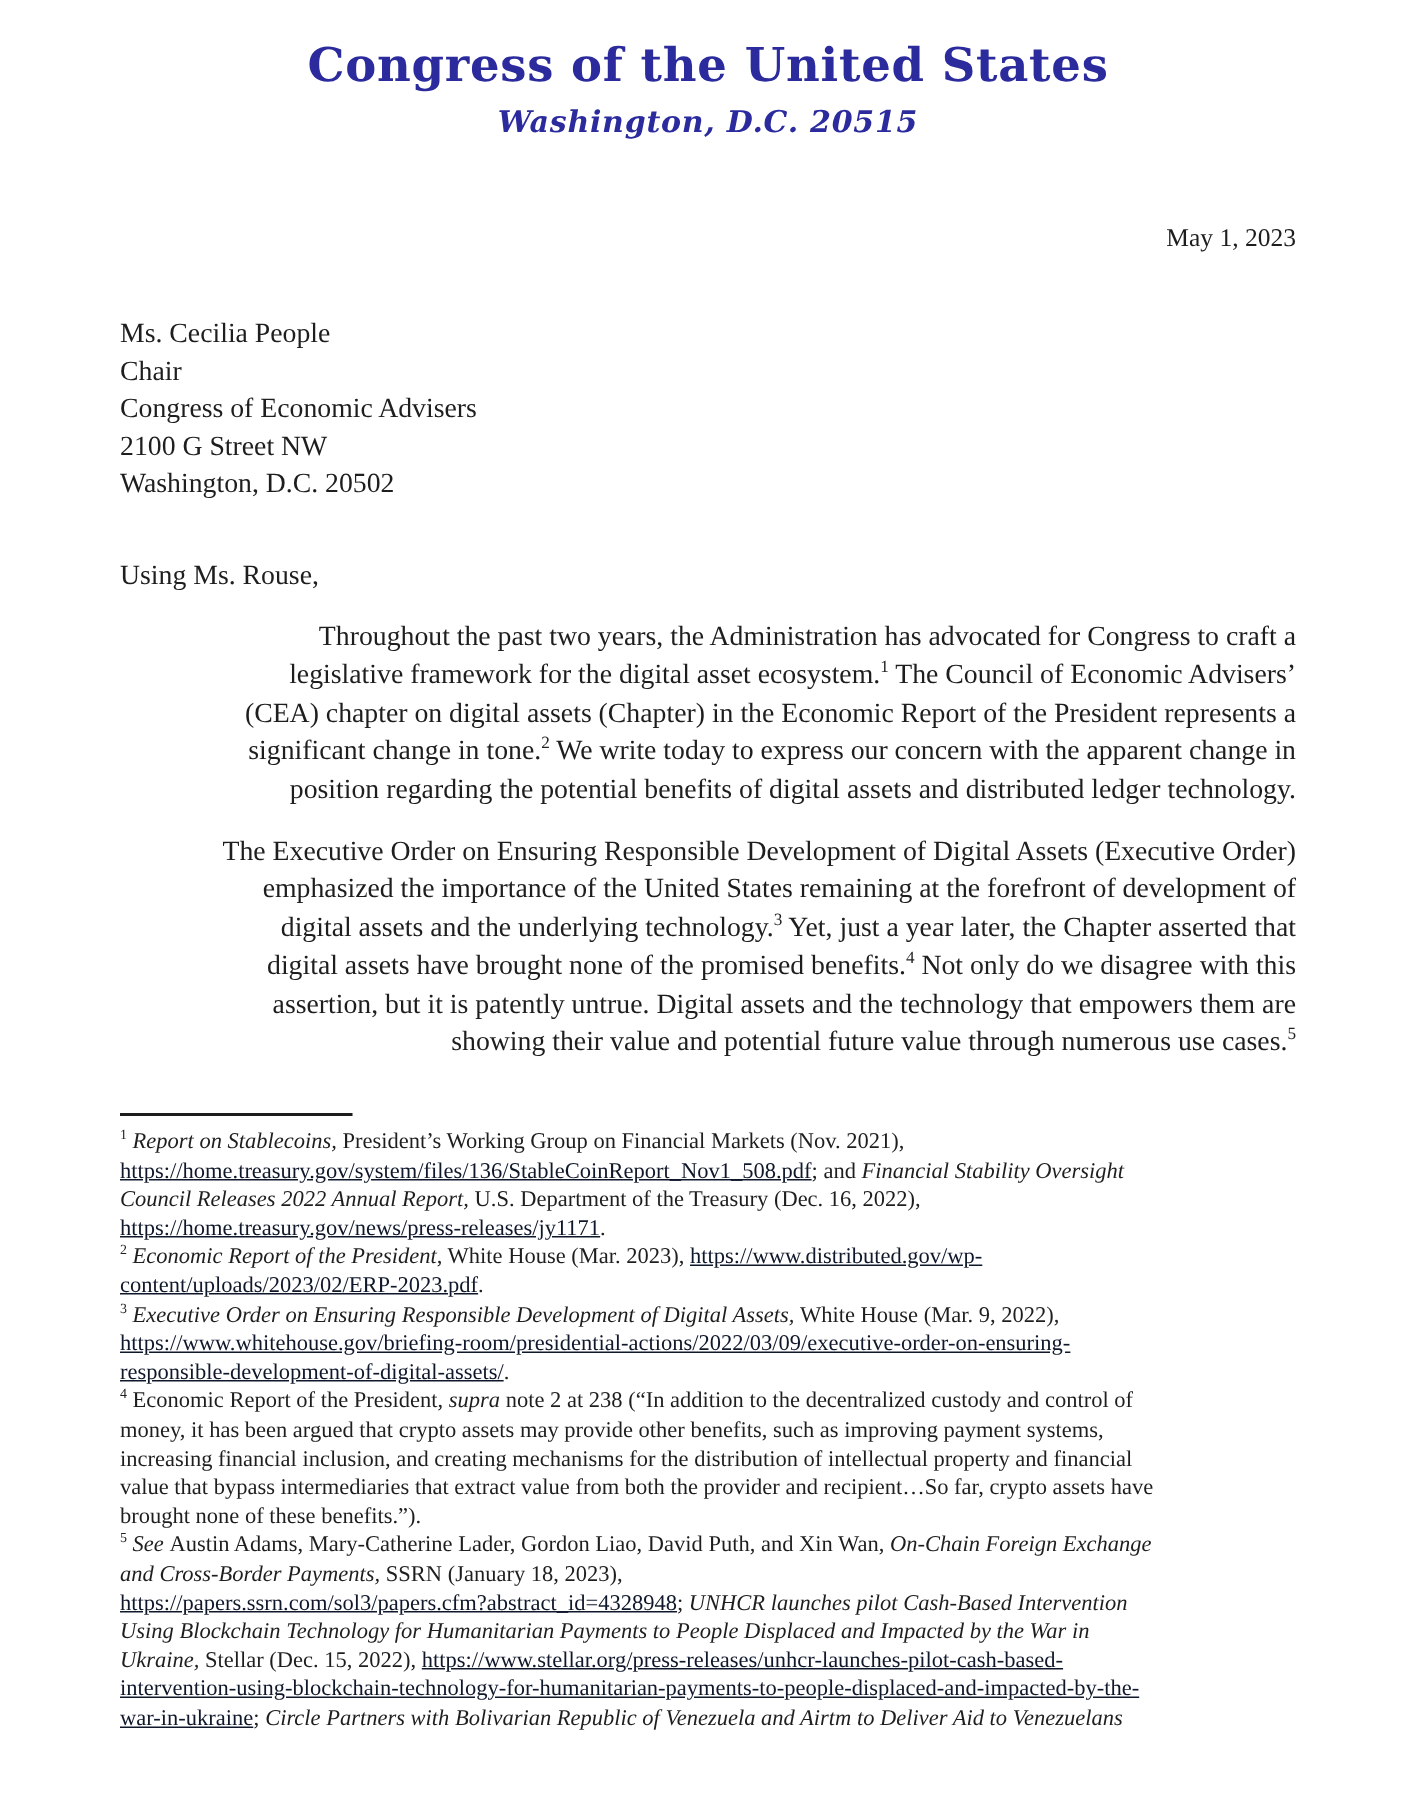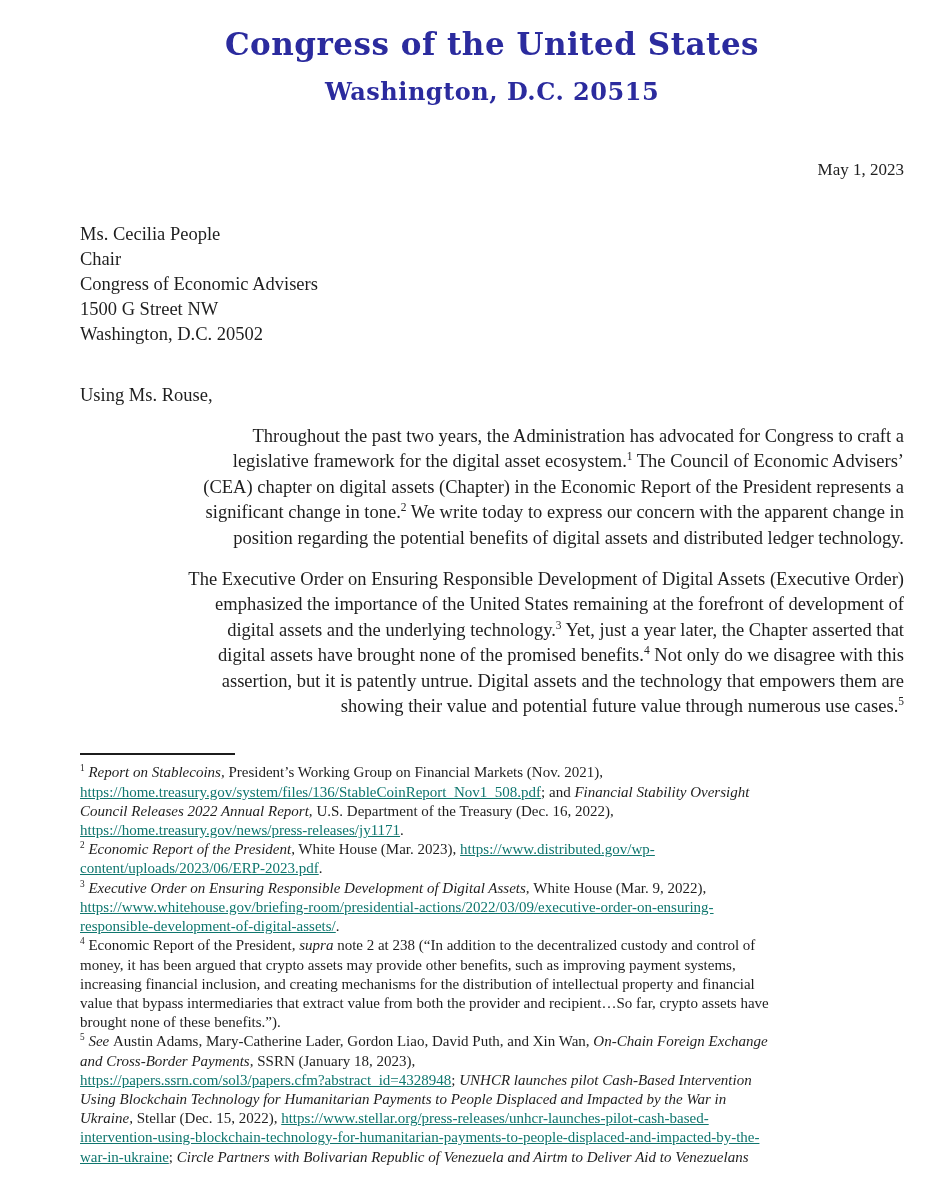--- a/index.html
+++ b/index.html
@@ -2,40 +2,41 @@
 <html><head>
 <meta charset="utf-8">
 <style>
   html, body { margin: 0; padding: 0; background: #ffffff; }
   body {
     width: 942px; height: 1199px; overflow: hidden;
     font-family: "Liberation Serif", serif;
     color: #1e1e1e;
     -webkit-font-smoothing: antialiased;
   }
-  .page { padding: 26px 38px 0 80px; }
+  .page { padding: 26px 78px 0 80px; }
 
   .lh-title {
     font-family: "DejaVu Serif", serif;
     font-weight: bold;
     font-size: 31px;
     line-height: 36px;
     color: #2b2b9e;
     text-align: center;
     letter-spacing: 0.5px;
   }
   .lh-sub {
     font-family: "DejaVu Serif", serif;
     font-weight: bold;
-    font-size: 24px;
+    font-size: 20px;
     line-height: 24px;
     color: #2b2b9e;
     text-align: center;
-    margin-top: 18px;
+    margin-top: 7px;
     letter-spacing: 0.5px;
+    font-style: italic;
   }
 
   .date {
     text-align: right;
     font-size: 17px;
     line-height: 24px;
     margin-top: 54px;
   }
 
   .recipient {
@@ -70,52 +71,52 @@
   }
 
   .footnotes {
     margin-top: 8px;
     font-size: 15px;
     line-height: 19.2px;
   }
   .fn { margin: 0; }
   .fn em, .body-par em { font-style: italic; }
   .fn a {
-    color: #0f766e;
+    color: #0f172a;
     cursor: pointer;
   }
 </style>
 </head>
 <body>
 
 <div class="page">
 
   <div class="letterhead">
     <div class="lh-title">Congress of the United States</div>
     <div class="lh-sub">Washington, D.C. 20515</div>
   </div>
 
   <div class="date">May 1, 2023</div>
 
   <div class="recipient">
     <div>Ms. Cecilia People</div>
     <div>Chair</div>
     <div>Congress of Economic Advisers</div>
-    <div>1500 G Street NW</div>
+    <div>2100 G Street NW</div>
     <div>Washington, D.C. 20502</div>
   </div>
 
   <div class="salutation">Using Ms. Rouse,</div>
 
   <p class="body-par"><span>Throughout the past two years, the Administration has advocated for Congress to craft a</span><br><span>legislative framework for the digital asset ecosystem.</span><sup>1</sup><span> The Council of Economic Advisers’</span><br><span>(CEA) chapter on digital assets (Chapter) in the Economic Report of the President represents a</span><br><span>significant change in tone.</span><sup>2</sup><span> We write today to express our concern with the apparent change in</span><br><span>position regarding the potential benefits of digital assets and distributed ledger technology.</span></p>
   <p class="body-par"><span>The Executive Order on Ensuring Responsible Development of Digital Assets (Executive Order)</span><br><span>emphasized the importance of the United States remaining at the forefront of development of</span><br><span>digital assets and the underlying technology.</span><sup>3</sup><span> Yet, just a year later, the Chapter asserted that</span><br><span>digital assets have brought none of the promised benefits.</span><sup>4</sup><span> Not only do we disagree with this</span><br><span>assertion, but it is patently untrue. Digital assets and the technology that empowers them are</span><br><span>showing their value and potential future value through numerous use cases.</span><sup>5</sup></p>
 
   <div class="fn-sep"></div>
 
   <div class="footnotes">
     <p class="fn"><sup>1</sup><em> Report on Stablecoins, </em><span>President’s Working Group on Financial Markets (Nov. 2021),</span><br><a href="#">https://home.treasury.gov/system/files/136/StableCoinReport_Nov1_508.pdf</a><span>; and </span><em>Financial Stability Oversight</em><br><em>Council Releases 2022 Annual Report, </em><span>U.S. Department of the Treasury (Dec. 16, 2022),</span><br><a href="#">https://home.treasury.gov/news/press-releases/jy1171</a><span>.</span></p>
-    <p class="fn"><sup>2</sup><em> Economic Report of the President</em><span>, White House (Mar. 2023), </span><a href="#">https://www.distributed.gov/wp-</a><br><a href="#">content/uploads/2023/06/ERP-2023.pdf</a><span>.</span></p>
+    <p class="fn"><sup>2</sup><em> Economic Report of the President</em><span>, White House (Mar. 2023), </span><a href="#">https://www.distributed.gov/wp-</a><br><a href="#">content/uploads/2023/02/ERP-2023.pdf</a><span>.</span></p>
     <p class="fn"><sup>3</sup><em> Executive Order on Ensuring Responsible Development of Digital Assets, </em><span>White House (Mar. 9, 2022),</span><br><a href="#">https://www.whitehouse.gov/briefing-room/presidential-actions/2022/03/09/executive-order-on-ensuring-</a><br><a href="#">responsible-development-of-digital-assets/</a><span>.</span></p>
     <p class="fn"><sup>4</sup><span> Economic Report of the President, </span><em>supra</em><span> note 2 at 238 (“In addition to the decentralized custody and control of</span><br><span>money, it has been argued that crypto assets may provide other benefits, such as improving payment systems,</span><br><span>increasing financial inclusion, and creating mechanisms for the distribution of intellectual property and financial</span><br><span>value that bypass intermediaries that extract value from both the provider and recipient…So far, crypto assets have</span><br><span>brought none of these benefits.”).</span></p>
     <p class="fn"><sup>5</sup><em> See </em><span>Austin Adams, Mary-Catherine Lader, Gordon Liao, David Puth, and Xin Wan, </span><em>On-Chain Foreign Exchange</em><br><em>and Cross-Border Payments, </em><span>SSRN (January 18, 2023),</span><br><a href="#">https://papers.ssrn.com/sol3/papers.cfm?abstract_id=4328948</a><span>; </span><em>UNHCR launches pilot Cash-Based Intervention</em><br><em>Using Blockchain Technology for Humanitarian Payments to People Displaced and Impacted by the War in</em><br><em>Ukraine, </em><span>Stellar (Dec. 15, 2022), </span><a href="#">https://www.stellar.org/press-releases/unhcr-launches-pilot-cash-based-</a><br><a href="#">intervention-using-blockchain-technology-for-humanitarian-payments-to-people-displaced-and-impacted-by-the-</a><br><a href="#">war-in-ukraine</a><span>; </span><em>Circle Partners with Bolivarian Republic of Venezuela and Airtm to Deliver Aid to Venezuelans</em></p>
   </div>
 
 </div>
 
 </body></html>

